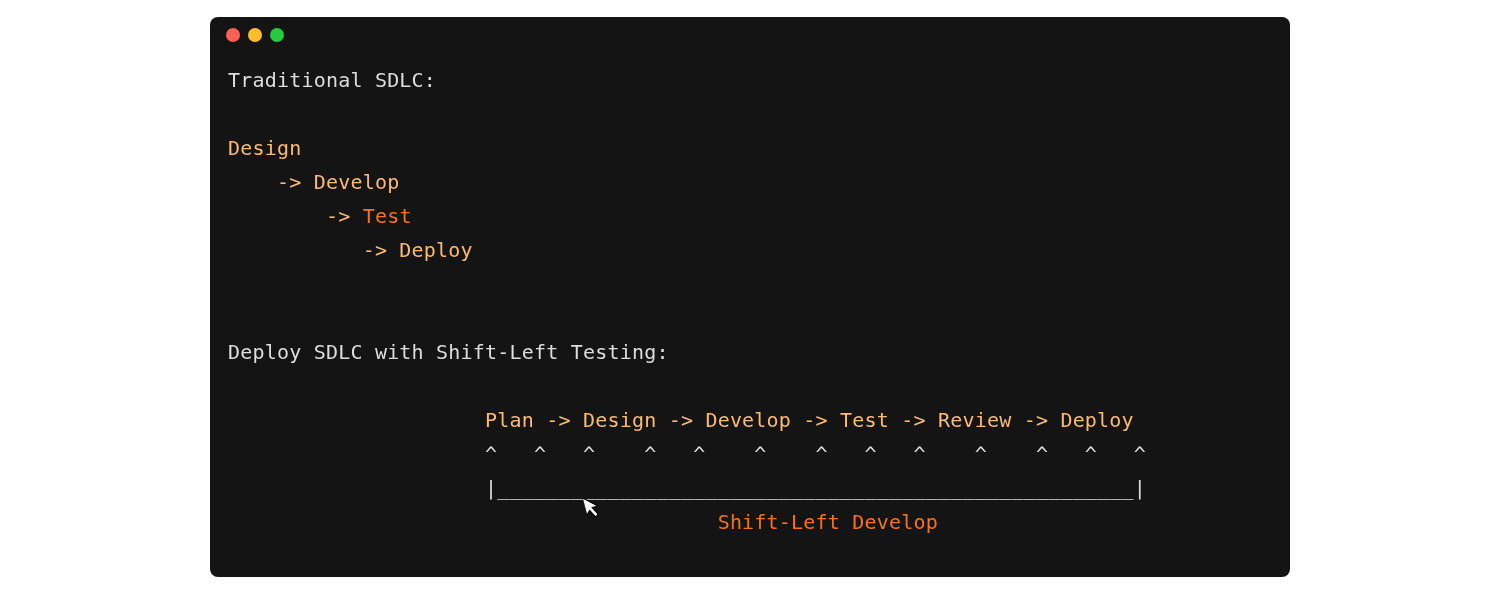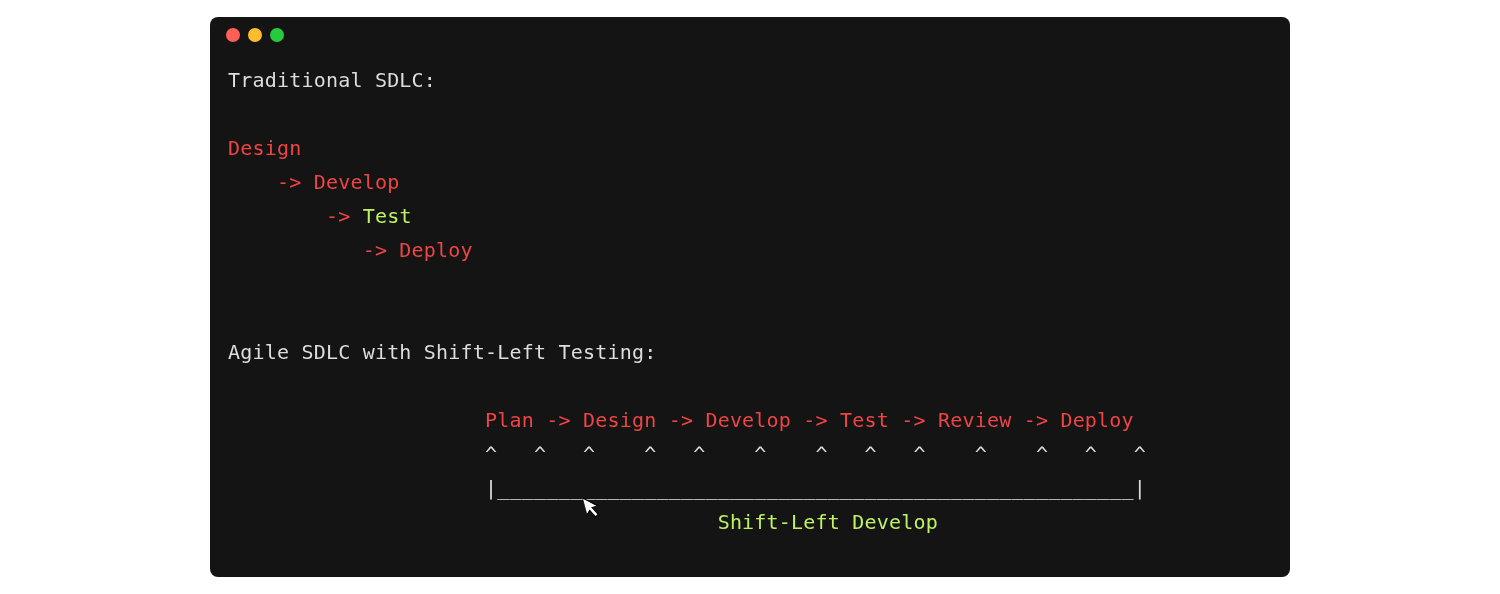--- a/index.html
+++ b/index.html
@@ -37,22 +37,22 @@
     .tl-green { background: #27c93f; }
     .terminal-body {
       padding: 10px 18px 10px 18px;
       color: #e6e6e6;
       font-size: 20px;
       line-height: 1.7;
       white-space: pre;
       letter-spacing: 0.2px;
     }
     .heading { color: #dddddd; }
-    .green { color: #ef4444; }
-    .magenta { color: #bef264; }
+    .green { color: #fdba74; }
+    .magenta { color: #f97316; }
     .ascii { color: #dddddd; }
     .cursor-arrow {
       position: absolute;
       left: 375px;
       top: 478px;
       font-size: 18px;
       color: #ffffff;
       transform: rotate(-15deg);
       pointer-events: none;
     }
@@ -72,21 +72,21 @@
   </div>
 
   <div class="terminal-body"><span class="heading">Traditional SDLC:</span>
 
 <span class="green">Design</span>
 <span class="green">    -&gt; Develop</span>
 <span class="green">        -&gt; </span><span class="magenta">Test</span>
 <span class="green">           -&gt; Deploy</span>
 
 
-<span class="heading">Agile SDLC with Shift-Left Testing:</span>
+<span class="heading">Deploy SDLC with Shift-Left Testing:</span>
 
 <span class="green">                     Plan -&gt; Design -&gt; Develop -&gt; Test -&gt; Review -&gt; Deploy</span>
 <span class="ascii">                     ^   ^   ^    ^   ^    ^    ^   ^   ^    ^    ^   ^   ^</span>
 <span class="ascii">                     |____________________________________________________|</span>
 <span class="magenta">                                        Shift-Left Develop</span></div>
 
   <div class="cursor-arrow">
     <svg width="18" height="24" viewBox="0 0 18 24">
       <path d="M0 0 L0 18 L4 14 L8 22 L11 20 L7 12 L13 12 Z" fill="#ffffff" stroke="#000000" stroke-width="1"></path>
     </svg>

